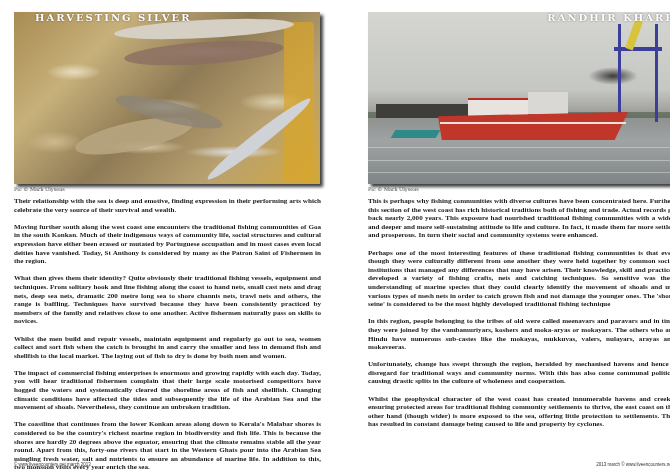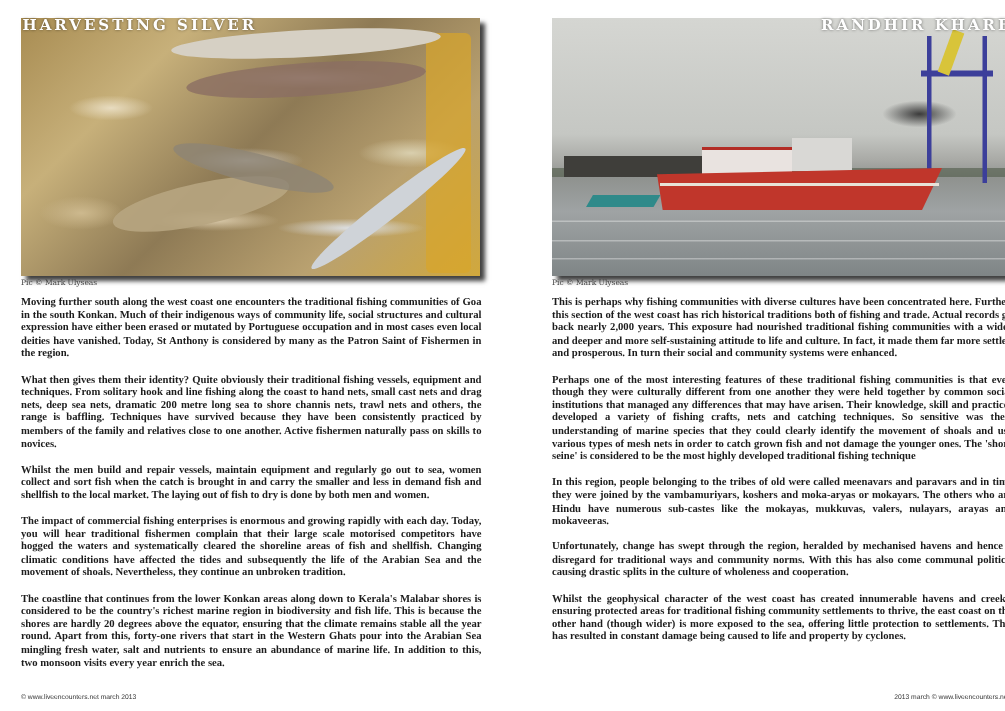--- a/index.html
+++ b/index.html
@@ -50,21 +50,21 @@
   .boat-photo .crane { position: absolute; left: 250px; top: 12px; width: 40px; height: 98px;
     border-left: 3px solid #3c3f9a; border-right: 3px solid #3c3f9a; }
   .boat-photo .crane-bar { position: absolute; left: 246px; top: 35px; width: 48px; height: 4px; background: #3c3f9a; }
   .boat-photo .crane-top { position: absolute; left: 262px; top: 8px; width: 8px; height: 30px; background: #d8c43a; transform: rotate(20deg); }
   .boat-photo .smoke { position: absolute; left: 220px; top: 55px; width: 50px; height: 18px; border-radius: 50%;
     background: radial-gradient(ellipse at center, #3b3b3b 0%, rgba(60,60,60,0) 70%); }
   .boat-photo .wave { position: absolute; left: 0; width: 306px; height: 1px; background: rgba(255,255,255,0.35); }
 
   .overlay-title { position: absolute; top: 12px; font-family: "DejaVu Serif", serif; font-weight: bold;
     font-size: 10px; letter-spacing: 2px; color: #ffffff; text-shadow: 0 0 2px rgba(0,0,0,0.5); }
-  .page.left .overlay-title { left: 15px; }
+  .page.left .overlay-title { left: 15px; padding-left: 20px; }
   .page.right .overlay-title { right: 13px; }
 
   .credit { position: absolute; top: 186px; font-size: 5px; color: #444; font-family: "DejaVu Serif", serif; }
   .page.left .credit { left: 14px; }
   .page.right .credit { left: 15px; }
 
   .body-text { position: absolute; top: 197px; width: 307px; font-family: "Liberation Serif", serif;
     font-weight: bold; font-size: 7.1px; line-height: 8.6px; text-align: justify; color: #1c1c1c; }
   .page.left .body-text { left: 14px; }
   .page.right .body-text { left: 15px; }
@@ -84,20 +84,21 @@
       <div class="eel e3"></div>
       <div class="eel e1"></div>
       <div class="eel e4"></div>
       <div class="eel e5"></div>
       <div class="eel e2"></div>
     </div>
   </div>
   <div class="overlay-title">HARVESTING SILVER</div>
   <div class="credit">Pic © Mark Ulyseas</div>
   <div class="body-text">
+    <p>Their relationship with the sea is deep and emotive, finding expression in their performing arts which  celebrate the very source of their survival and wealth.</p>
     <p>Moving further south along the west coast one encounters the traditional fishing communities of Goa in the south Konkan. Much of their indigenous ways of community life, social structures and cultural expression have either been erased or mutated by Portuguese occupation and in most cases even local deities have vanished. Today, St Anthony is considered by many as the Patron Saint of Fishermen in the region.</p>
     <p>What then gives them their identity? Quite obviously their traditional fishing vessels, equipment and techniques. From solitary hook and line fishing along the coast to hand nets, small cast nets and drag nets, deep sea nets, dramatic 200 metre long sea to shore channis nets, trawl nets and others, the range is baffling. Techniques have survived because they have been consistently practiced by members of the family and relatives close to one another. Active fishermen naturally pass on skills to novices.</p>
     <p>Whilst the men build and repair vessels, maintain equipment and regularly go out to sea, women collect and sort fish when the catch is brought in and carry the smaller and less in demand fish and shellfish to the local market. The laying out of fish to dry is done by both men and women.</p>
     <p>The impact of commercial fishing enterprises is enormous and growing rapidly with each day. Today, you will hear traditional fishermen complain that their large scale motorised competitors have hogged the waters and systematically cleared the shoreline areas of fish and shellfish. Changing climatic conditions have affected the tides and subsequently the life of the Arabian Sea and the movement of shoals. Nevertheless, they continue an unbroken tradition.</p>
     <p>The coastline that continues from the lower Konkan areas along down to Kerala's Malabar shores is considered to be the country's richest marine region in biodiversity and fish life. This is because the shores are hardly 20 degrees above the equator, ensuring that the climate remains stable all the year round. Apart from this, forty-one rivers that start in the Western Ghats pour into the Arabian Sea mingling fresh water, salt and nutrients to ensure an abundance of marine life. In addition to this, two monsoon visits every year enrich the sea.</p>
   </div>
   <div class="footer">© www.liveencounters.net march 2013</div>
 </div>
 
 <div class="page right">

